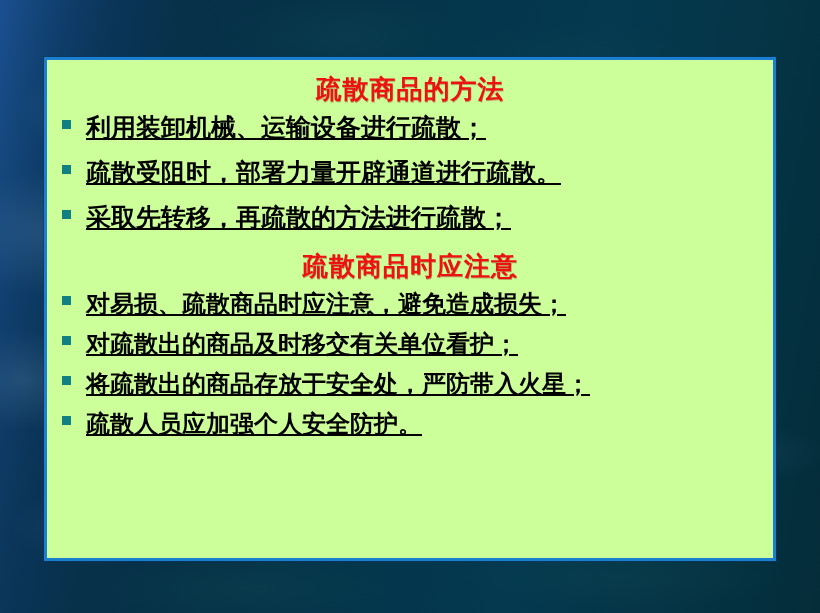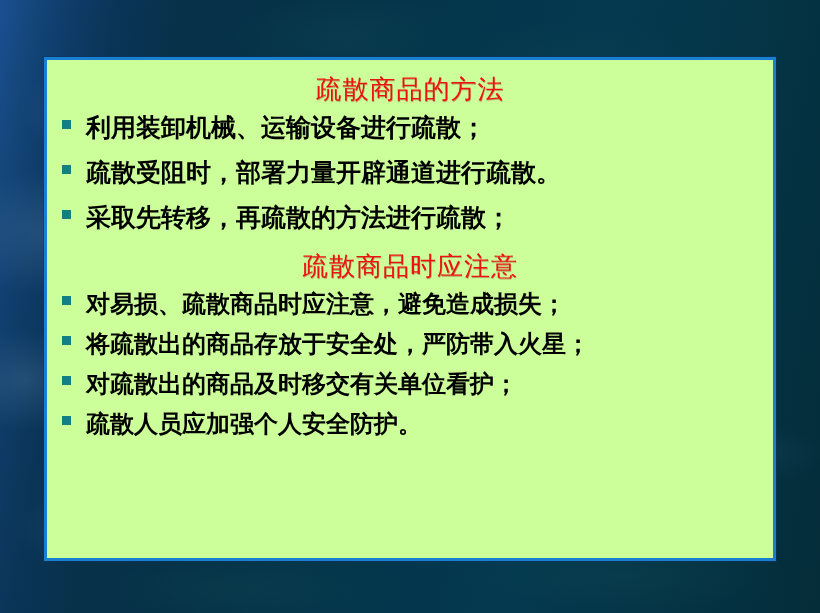--- a/index.html
+++ b/index.html
@@ -61,21 +61,21 @@
     width: 100%;
     height: 100%;
     box-sizing: border-box;
     padding: 8px 10px 4px 10px;
   }
 
   
   .section-heading {
     text-align: center;
     color: #ee1111;
-    font-weight: normal;
+    font-weight: bold;
     font-size: 26px;
     line-height: 34px;
     letter-spacing: 1px;
     font-family: "DejaVu Sans", "Liberation Sans", sans-serif;
     text-shadow: 0.5px 0.5px 0 rgba(140,0,0,0.35);
     white-space: nowrap;
   }
   #heading-1 { margin: 4px 0 2px 0; }
   #heading-2 { margin: 6px 0 2px 0; }
 
@@ -105,20 +105,21 @@
   }
   .bullet-text {
     flex: 1 1 auto;
     color: #000000;
     font-weight: bold;
     font-size: 25px;
     line-height: 40px;
     letter-spacing: 0px;
     white-space: nowrap;
     font-family: "DejaVu Sans", "Liberation Sans", sans-serif;
+    text-decoration: underline;
   }
   .bullet-list.group-b .bullet-text { font-size: 24px; line-height: 38px; }
 </style>
 </head>
 <body>
 
 <div id="slide">
 
   <div id="panel">
     <div id="panel-inner">
@@ -142,25 +143,25 @@
 
       <div id="heading-2" class="section-heading">疏散商品时应注意</div>
 
       <ul class="bullet-list group-b">
         <li class="bullet-item">
           <span class="bullet-marker"></span>
           <span class="bullet-text">对易损、疏散商品时应注意，避免造成损失；</span>
         </li>
         <li class="bullet-item">
           <span class="bullet-marker"></span>
-          <span class="bullet-text">将疏散出的商品存放于安全处，严防带入火星；</span>
+          <span class="bullet-text">对疏散出的商品及时移交有关单位看护；</span>
         </li>
         <li class="bullet-item">
           <span class="bullet-marker"></span>
-          <span class="bullet-text">对疏散出的商品及时移交有关单位看护；</span>
+          <span class="bullet-text">将疏散出的商品存放于安全处，严防带入火星；</span>
         </li>
         <li class="bullet-item">
           <span class="bullet-marker"></span>
           <span class="bullet-text">疏散人员应加强个人安全防护。</span>
         </li>
       </ul>
 
     </div>
   </div>
 

